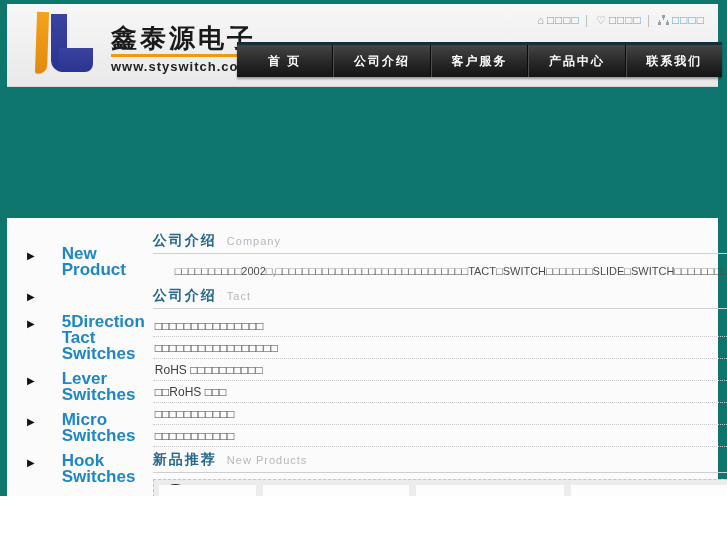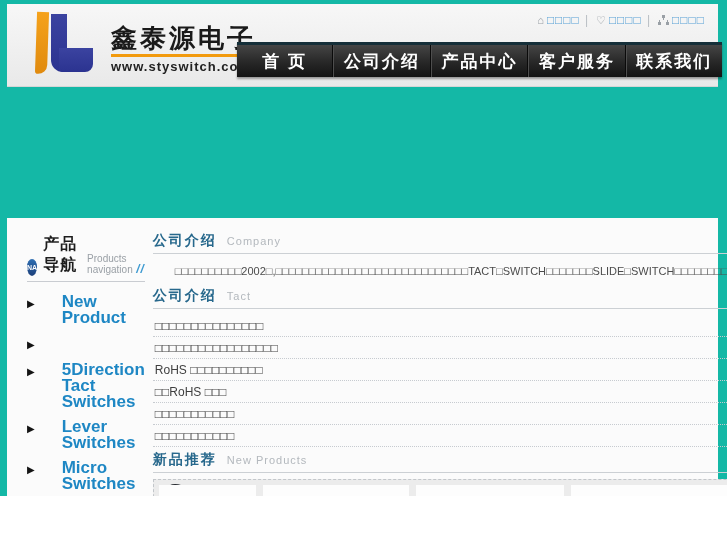--- a/index.html
+++ b/index.html
@@ -1,38 +1,38 @@
 <!DOCTYPE html>
 <html><head>
 <meta charset="utf-8">
 <style>
   * { margin:0; padding:0; box-sizing:border-box; }
   body { font-family:"Liberation Sans", sans-serif; }
-  .page { position:relative; width:727px; height:496px; background:#14b8a6; overflow:hidden; }
+  .page { position:relative; width:727px; height:496px; background:#0f766e; overflow:hidden; }
   .frame { position:absolute; left:7px; top:4px; width:711px; }
 
   
   .header { position:relative; height:83px; background:linear-gradient(#f7f7f7,#e9e9e9); border-bottom:1px solid #d6d6d6; }
   .logo { position:absolute; left:14px; top:4px; display:flex; align-items:flex-start; cursor:pointer; }
   .logo-mark { position:relative; width:72px; height:70px; }
   .logo-orange { position:absolute; left:15px; top:4px; width:12px; height:62px; background:linear-gradient(#f5a21b,#e08a0e); border-radius:0 0 10px 3px; transform:rotate(2deg); }
   .logo-blue-v { position:absolute; left:30px; top:6px; width:16px; height:58px; background:linear-gradient(#3b43a0,#2b3390); border-radius:0 0 4px 12px; }
   .logo-blue-h { position:absolute; left:38px; top:40px; width:34px; height:24px; background:linear-gradient(#3b43a0,#2b3390); border-radius:0 0 8px 4px; }
   .logo-text { margin-left:18px; padding-top:16px; }
   .logo-cn { font-size:26px; font-weight:bold; color:#1a1a1a; letter-spacing:3px; line-height:28px; }
   .logo-rule { height:3px; background:#f29a0d; margin:2px 0 2px 0; width:128px; }
   .logo-url { font-size:13px; font-weight:bold; color:#222; letter-spacing:1px; }
 
   .toplinks { position:absolute; right:10px; top:9px; display:flex; align-items:center; font-size:12px; color:#9aa0a6; }
   .toplinks a { color:#5aa2d6; text-decoration:none; margin:0 3px; letter-spacing:1px; cursor:pointer; }
   .tl-icon { color:#9aa0a6; font-size:11px; margin-left:6px; display:inline-flex; align-items:center; }
   .tl-sep { color:#b9bec3; margin:0 2px; }
 
   .mainnav { position:absolute; left:230px; right:-4px; top:38px; height:35px; display:flex; background:linear-gradient(#454545,#272727 55%,#141414); border-top:3px solid #152f39; box-shadow:0 2px 2px rgba(0,0,0,.35); }
-  .mainnav .nav-item { flex:1; display:flex; align-items:center; justify-content:center; color:#fff; font-size:17px; font-weight:bold; letter-spacing:2px; border-left:1px solid #4e4e4e; border-right:1px solid #0a0a0a; cursor:pointer; }
+  .mainnav .nav-item { flex:1; display:flex; align-items:center; justify-content:center; color:#fff; font-size:12px; font-weight:bold; letter-spacing:2px; border-left:1px solid #4e4e4e; border-right:1px solid #0a0a0a; cursor:pointer; }
   .mainnav .nav-item:first-child { border-left:none; }
   .mainnav .nav-item:last-child { border-right:none; }
 
   
   .banner { height:131px; }
 
   
   .content { position:relative; background:#fbfbfb; height:327px; display:flex; }
 
   .sidebar { position:relative; width:235px; padding:16px 6px 0 20px; }
@@ -107,37 +107,31 @@
                 <path d="M5 3h1v2H2v2H1V5h9v2H9V5H5z"></path>
               </g>
             </svg>
         </span>
         <a>□□□□</a>
       </div>
 
       <div class="mainnav">
         <div class="nav-item">首 页</div>
         <div class="nav-item">公司介绍</div>
+        <div class="nav-item">客户服务</div>
         <div class="nav-item">产品中心</div>
-        <div class="nav-item">客户服务</div>
         <div class="nav-item">联系我们</div>
       </div>
     </div>
 
     <div class="banner"></div>
 
     <div class="content">
 
       <div class="sidebar">
-        <div class="side-head">
-          <span class="side-badge">NA</span>
-          <span class="side-title">产品导航</span>
-          <span class="side-sub">Products navigation</span>
-          <span class="side-slash">//</span>
-        </div>
         <div class="side-list">
           <div class="side-item">
               <span class="side-bullet">▶</span>
               <span class="side-label">New Product</span>
             </div>
           <div class="side-item">
               <span class="side-bullet">▶</span>
             </div>
           <div class="side-item">
               <span class="side-bullet">▶</span>

